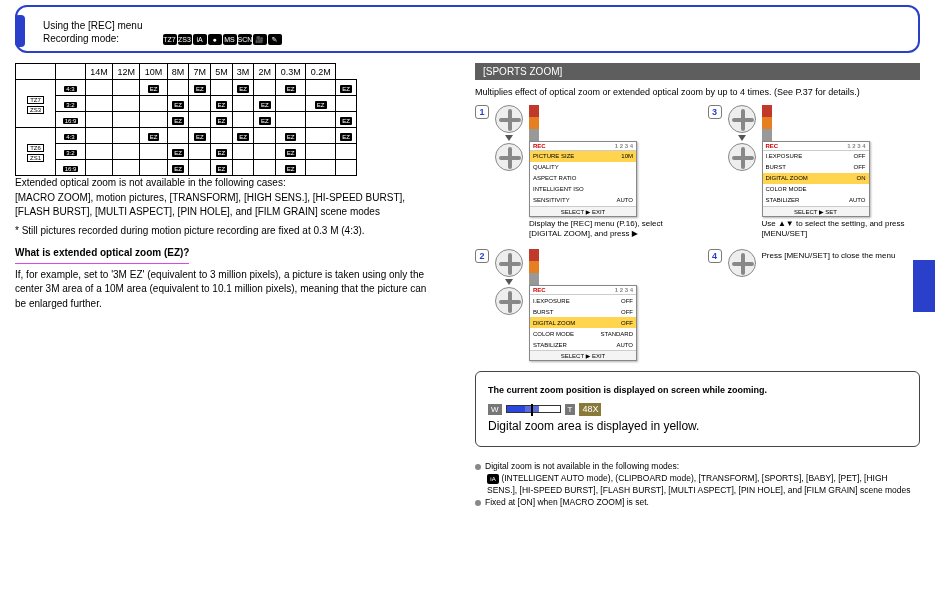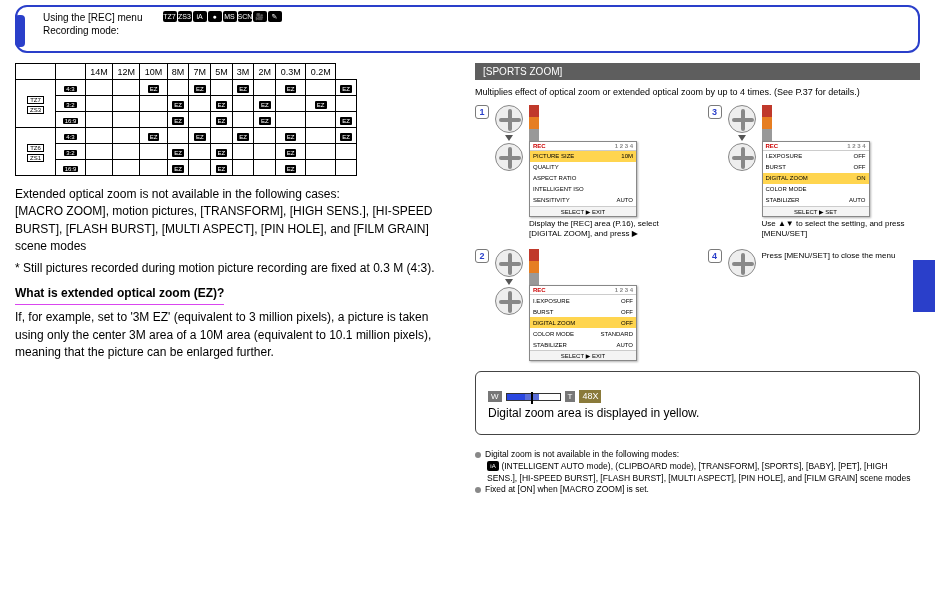--- a/index.html
+++ b/index.html
@@ -26,21 +26,21 @@
     position: absolute;
     left: -2px;
     top: 8px;
     width: 10px;
     height: 32px;
     background: #2a3fca;
     border-radius: 4px;
   }
   .header-content {
     display: flex;
-    align-items: flex-start;
+    align-items: flex-end;
     padding: 4px 16px 6px 26px;
     height: 100%;
   }
   .header-text {
     margin-right: 20px;
     font-size: 10px;
     line-height: 1.3;
   }
   .mode-icons {
     display: flex;
@@ -101,23 +101,22 @@
   }
   .tz-badge {
     display:inline-block;
     border:1px solid #000;
     font-size:6px;
     padding:0 2px;
     background:#fff;
     margin:0 1px;
   }
   .left-notes {
-    font-size: 12px;
+    font-size: 10px;
     line-height: 1.45;
-    margin-top: 10px;
     max-width: 420px;
   }
   .left-notes .references-subhead {
     border-bottom:1px solid #d946ef;
     margin-top:8px;
     padding-bottom:2px;
     font-weight:bold;
     display:inline-block;
   }
 
@@ -433,21 +432,21 @@
                   <span>INTELLIGENT ISO</span>
                   <span></span>
                 </div>
                 <div class="ms-row">
                   <span>SENSITIVITY</span>
                   <span>AUTO</span>
                 </div>
                 <div class="ms-foot">SELECT ▶ EXIT</div>
               </div>
             </div>
-            <div class="step-caption">Display the [REC] area (P.16), select [DIGITAL ZOOM], and press ▶</div>
+            <div class="step-caption">Display the [REC] menu (P.16), select [DIGITAL ZOOM], and press ▶</div>
           </div>
         </div>
         <div class="step">
           <div class="step-num">3</div>
           <div class="nav-stack">
             <div class="dpad"></div>
             <div class="arrow-down"></div>
             <div class="dpad"></div>
           </div>
           <div style="flex: 1 1 0%;">
@@ -537,20 +536,21 @@
           <div class="nav-stack">
             <div class="dpad"></div>
           </div>
           <div style="flex: 1 1 0%;">
             <div class="step-caption">Press [MENU/SET] to close the menu</div>
           </div>
         </div>
       </div>
 
     <div class="zoom-box">
+      <div class="zoom-label">The current zoom position is displayed on screen while zooming.</div>
       <div class="zoom-bar-row">
         <span class="zb-cap">W</span>
         <span class="zb-track">
           <span class="seg a"></span>
             <span class="seg b"></span>
             <span class="marker"></span>
         </span>
         <span class="zb-cap">T</span>
         <span class="zb-48">48X</span>
       </div>

